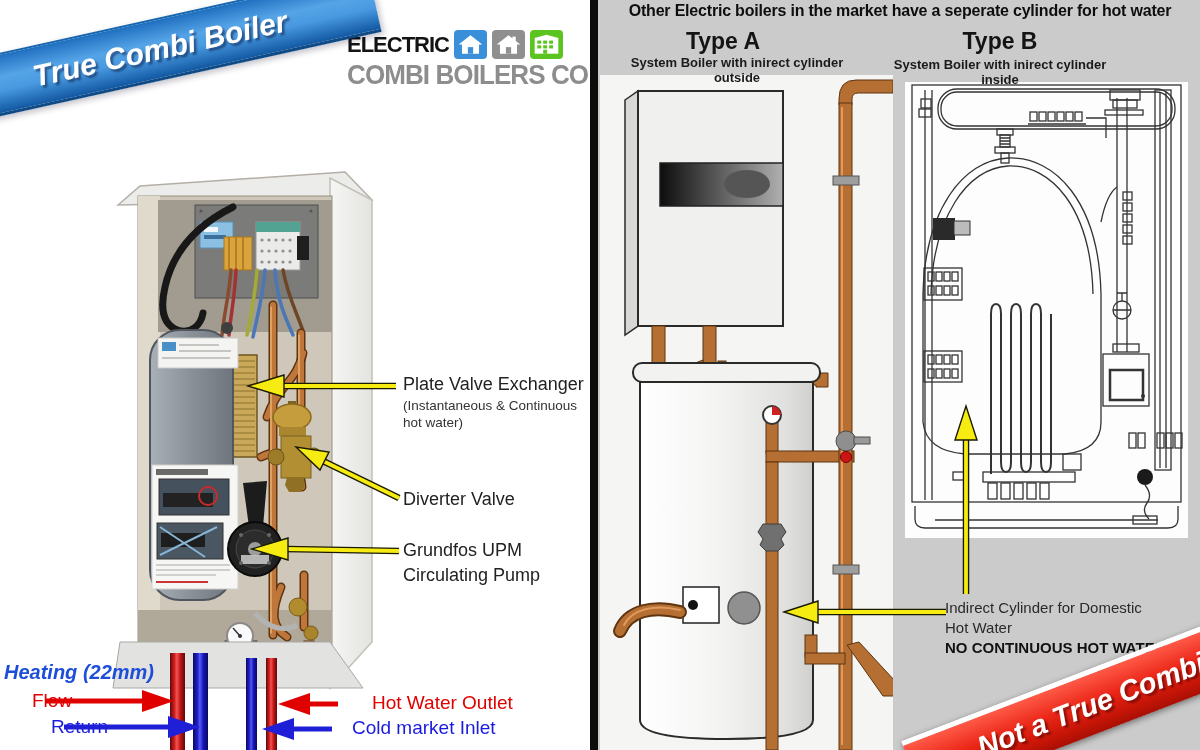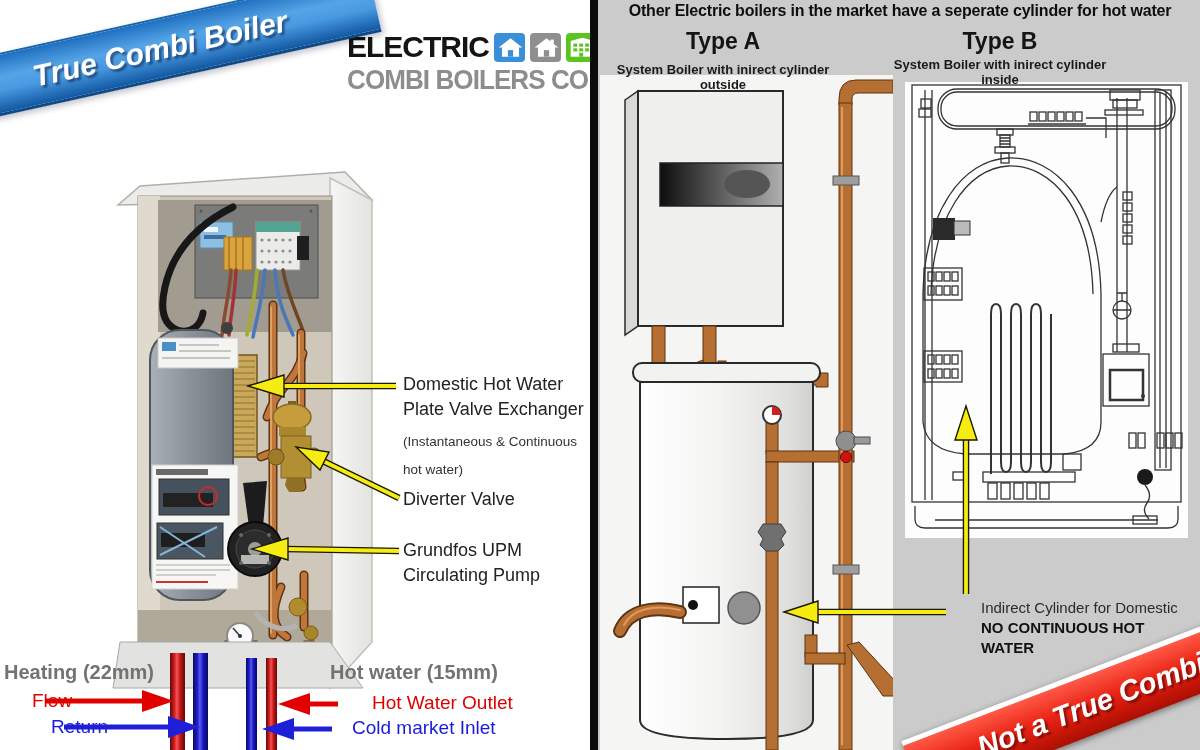--- a/index.html
+++ b/index.html
@@ -13,53 +13,53 @@
     border-top:2px solid #1565b0;border-bottom:3px solid #0d4a86;
     box-shadow:2px 3px 6px rgba(0,0,40,.25);
     display:flex;align-items:center;justify-content:center;z-index:40;
   }
   .ribbon-blue span{
     color:#fff;font-weight:bold;font-style:italic;font-size:30px;letter-spacing:0px;
     text-shadow:2px 3px 2px rgba(10,20,60,.5);white-space:nowrap;
   }
   .logo{position:absolute;left:347px;top:30px;width:250px;z-index:10;}
   .logo-row1{display:flex;align-items:center;gap:5px;}
-  .logo-electric{font-weight:bold;font-size:30px;color:#141414;letter-spacing:-1px;text-align:right;}
+  .logo-electric{font-weight:bold;font-size:22px;color:#141414;letter-spacing:-1px;text-align:right;}
   .logo-icon{width:33px;height:29px;border-radius:4px;display:inline-block;position:relative;}
   .logo-icon svg{position:absolute;left:3px;top:4px;}
   .logo-icon.blue{background:#3a8fd9;}
   .logo-icon.gray{background:#8f8f8f;}
   .logo-icon.green{background:#5cc41e;}
   .logo-combi{font-weight:bold;font-size:28px;color:#8d8d8d;letter-spacing:-1px;
     transform:scaleX(.93);transform-origin:left;white-space:nowrap;margin-top:0px;}
 
   .callout{position:absolute;color:#222;z-index:12;}
   .callout .big{font-size:18px;line-height:25px;}
-  .callout .small{font-size:13.5px;line-height:17px;color:#333;margin-top:11px;}
-
-  .pipe-title{position:absolute;font-weight:bold;font-size:20px;color:#737373;z-index:12;}
+  .callout .small{font-size:13.5px;line-height:17px;color:#333;}
+
+  .pipe-title{position:absolute;font-weight:bold;font-size:20px;color:#1d4ed8;z-index:12;font-style:italic;}
   .pipe-red{position:absolute;font-size:19px;color:#e10000;z-index:12;margin-left:28px;}
   .pipe-blue{position:absolute;font-size:19px;color:#1a1ae0;z-index:12;}
 
   .photo{position:absolute;left:105px;top:155px;z-index:2;}
 
   
   .separator{position:absolute;left:590px;top:0;width:8px;height:750px;background:#0c0c0c;z-index:20;}
 
   
   .right-bg{position:absolute;left:598px;top:0;width:602px;height:750px;background:#cbcbcb;z-index:1;}
   .right-header{position:absolute;left:600px;top:2px;width:600px;text-align:center;
     font-weight:bold;font-size:16px;letter-spacing:-.2px;color:#0e0e0e;z-index:10;}
   .type-title{position:absolute;font-weight:bold;font-size:23px;color:#141414;text-align:center;z-index:10;}
   .type-sub{position:absolute;font-weight:bold;font-size:13px;color:#1a1a1a;text-align:center;z-index:10;}
   .panelA{position:absolute;left:600px;top:75px;width:293px;height:675px;background:#f5f5f4;z-index:5;}
   .panelB{position:absolute;left:905px;top:82px;width:283px;height:456px;background:#fdfdfd;z-index:5;}
   .panelA svg,.panelB svg{display:block;}
 
-  .cyl-note{position:absolute;left:981px;top:598px;z-index:12;color:#2a2a2a;font-size:15px;line-height:20px;}
+  .cyl-note{position:absolute;left:945px;top:598px;z-index:12;color:#2a2a2a;font-size:15px;line-height:20px;}
   .cyl-note .b{font-weight:bold;color:#111;}
 
   .ribbon-red{
     position:absolute;left:900px;top:671px;width:380px;height:58px;
     transform:rotate(-21deg);
     background:linear-gradient(180deg,#ff5a48 0%,#ea2516 45%,#c51507 80%,#a80f04 100%);
     border-top:5px solid #fff;
     box-shadow:0 2px 6px rgba(0,0,0,.45);
     display:flex;align-items:center;justify-content:center;z-index:40;
   }
@@ -249,45 +249,43 @@
     <g>
       <rect x="120" y="486" width="32" height="46" fill="#5f5f5d" stroke="#3a3a38"></rect>
       <circle cx="135" cy="481" r="13" fill="#fafafa" stroke="#8a8a88" stroke-width="2"></circle>
       <path d="M135,481 L128,473" stroke="#333" stroke-width="1.5"></path>
       <circle cx="135" cy="481" r="2" fill="#333"></circle>
     </g>
     <polygon points="15,487 225,487 258,533 8,533" fill="#e2e2e0" stroke="#a8a8a6"></polygon>
   </svg>
 
   <div class="callout" style="left:403px;top:372px;">
-    <div class="big">Domestic Hot Water</div>
     <div class="big">Plate Valve Exchanger</div>
     <div class="small">(Instantaneous &amp; Continuous</div>
     <div class="small">hot water)</div>
   </div>
   <div class="callout" style="left:403px;top:487px;">
     <div class="big">Diverter Valve</div>
   </div>
   <div class="callout" style="left:403px;top:538px;">
     <div class="big">Grundfos UPM</div>
     <div class="big">Circulating Pump</div>
   </div>
 
   <div class="pipe-title" style="left:4px;top:661px;">Heating (22mm)</div>
   <div class="pipe-red" style="left:4px;top:690px;">Flow</div>
   <div class="pipe-blue" style="left:16px;top:716px;margin-left:35px;">Return</div>
-  <div class="pipe-title" style="left:330px;top:661px;">Hot water (15mm)</div>
   <div class="pipe-red" style="left:344px;top:692px;">Hot Water Outlet</div>
   <div class="pipe-blue" style="left:352px;top:717px;">Cold market Inlet</div>
 
   <div class="separator"></div>
 
   <div class="right-header">Other Electric boilers in the market have a seperate cylinder for hot water</div>
   <div class="type-title" style="left:598px;top:28px;width:250px;">Type A</div>
-  <div class="type-sub" style="left:598px;top:62px;width:250px;">System Boiler with inirect cylinder outside</div>
+  <div class="type-sub" style="left:598px;top:55px;width:250px;padding-left:14px;">System Boiler with inirect cylinder outside</div>
   <div class="type-title" style="left:875px;top:28px;width:250px;">Type B</div>
   <div class="type-sub" style="left:875px;top:57px;width:250px;">System Boiler with inirect cylinder inside</div>
 
   <div class="panelA">
     <svg width="293" height="675" viewBox="0 0 293 675">
       <defs>
         <linearGradient id="band" x1="0" y1="0" x2="1" y2="0">
           <stop offset="0" stop-color="#0d0d0d"></stop>
             <stop offset="1" stop-color="#b0b0b0"></stop>
         </linearGradient>
@@ -431,20 +429,21 @@
       </g>
       <circle cx="240" cy="395" r="8" fill="#1a1a1a"></circle>
       <rect x="28" y="136" width="22" height="22" fill="#2a2a2a"></rect>
       <rect x="49" y="139" width="16" height="14" fill="#bbb" stroke="#333"></rect>
       <circle cx="238" cy="314" r="2" fill="#333"></circle>
     </svg>
   </div>
 
   <div class="cyl-note">
     <div>Indirect Cylinder for Domestic</div>
+    <div>Hot Water</div>
     <div class="b">NO CONTINUOUS HOT WATER</div>
   </div>
 
   <svg class="overlay" width="1200" height="750" viewBox="0 0 1200 750">
     <defs>
       <linearGradient id="gr" x1="0" y1="0" x2="1" y2="0">
         <stop offset="0" stop-color="#5c0a0a"></stop>
           <stop offset=".3" stop-color="#d41f1f"></stop>
           <stop offset=".45" stop-color="#f25454"></stop>
           <stop offset=".7" stop-color="#c01414"></stop>

